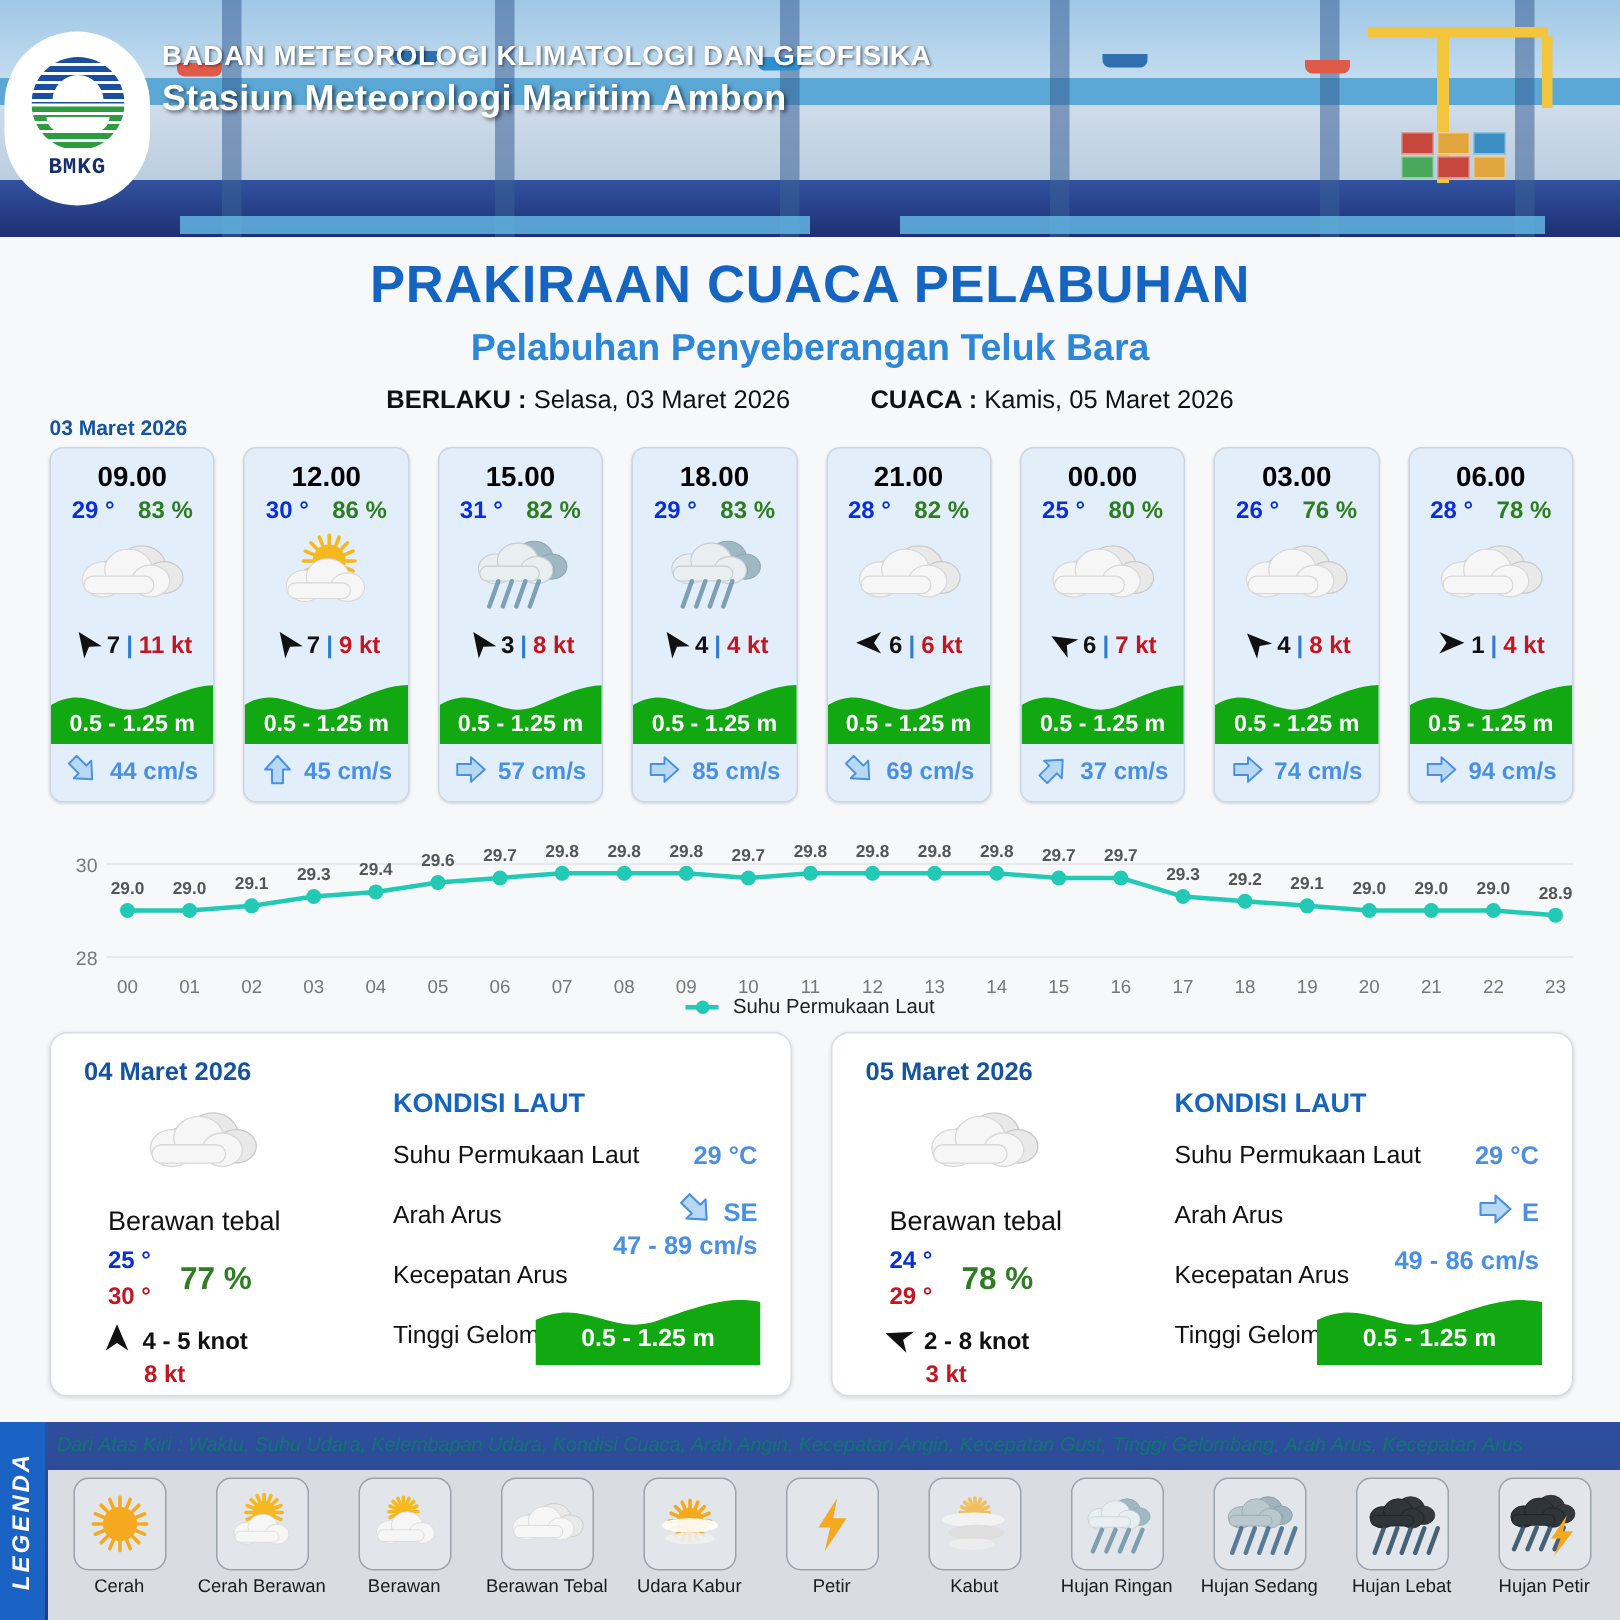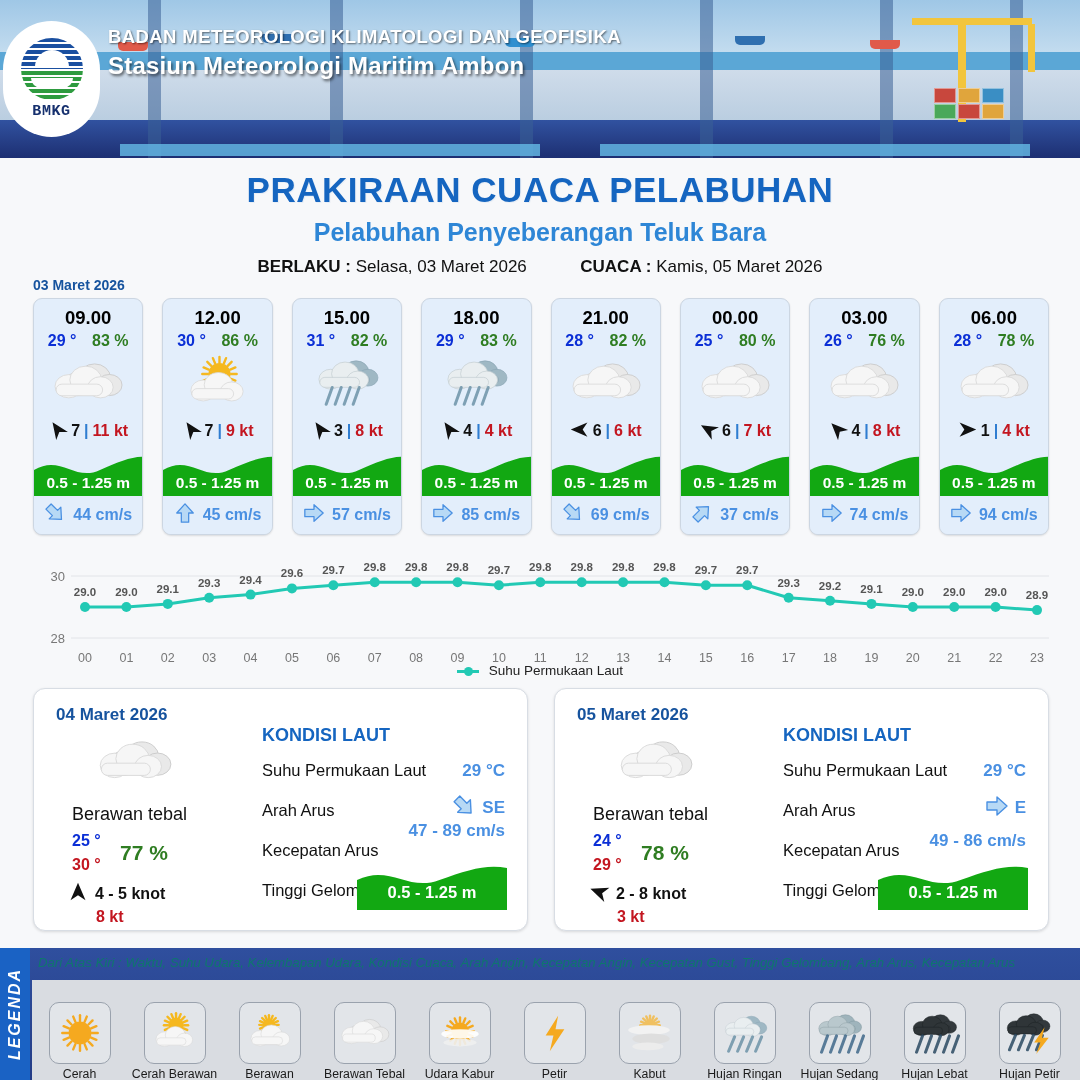--- a/index.html
+++ b/index.html
@@ -127,21 +127,21 @@
   .legend-bar { position:absolute; left:0; top:948px; width:1080px; height:132px;
                 background:linear-gradient(180deg,#2f4f9e,#243c86); }
   .legend-side { position:absolute; left:0; top:948px; width:30px; height:132px;
                  background:#1a62c4; display:flex; align-items:center; justify-content:center; }
   .legend-side span { transform:rotate(-90deg); white-space:nowrap; color:#fff;
                       font-size:16px; font-weight:bold; font-style:italic; letter-spacing:2px; }
   .legend-note { position:absolute; left:38px; top:955px; width:1035px; color:#0f766e;
                  font-size:13.2px; font-style:italic; }
   .legend-strip { position:absolute; left:32px; top:980px; width:1048px; height:100px;
                   background:#d9dce1; display:flex; align-items:flex-start; }
-  .lg-item { width:95px; text-align:center; padding-top:22px; }
+  .lg-item { width:95px; text-align:center; padding-top:5px; }
   .lg-box { width:62px; height:62px; margin:0 auto; border:1px solid #9aa2ad; border-radius:10px;
             background:#e2e5e9; display:flex; align-items:center; justify-content:center; }
   .lg-cap { font-size:12.3px; color:#1b1b1b; margin-top:3px; }
 </style>
 </head>
 <body>
 
 <div class="header">
   <div class="hdr-sky"></div>
   <div class="hdr-sea"></div>

